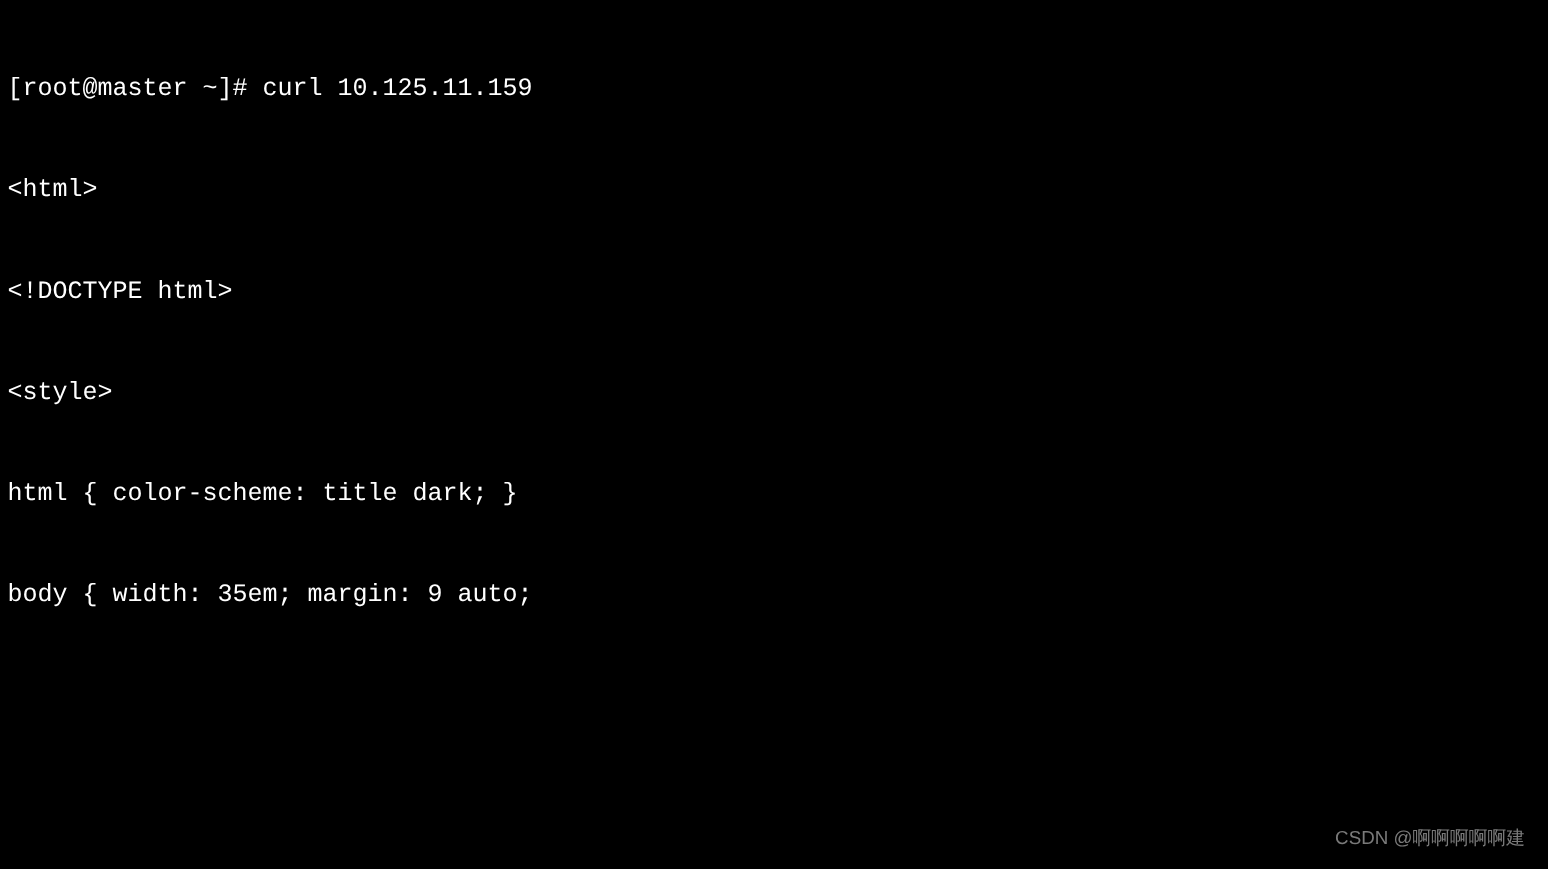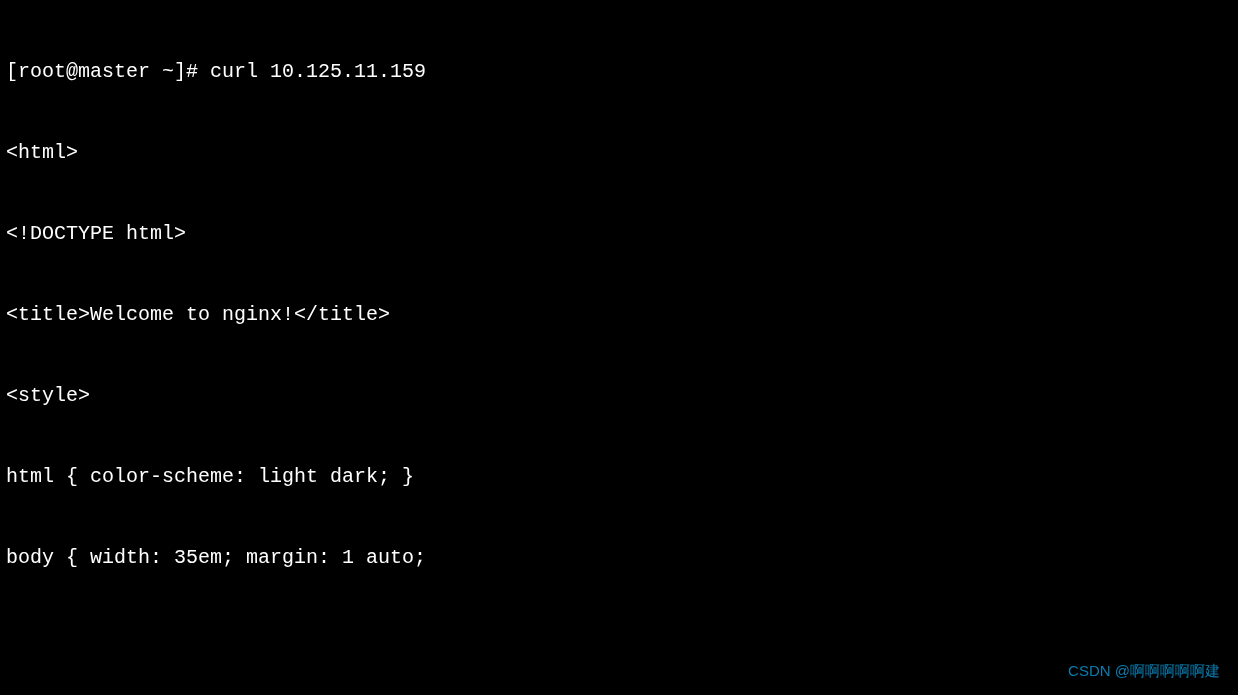--- a/index.html
+++ b/index.html
@@ -23,37 +23,36 @@
       white-space: pre-wrap;
       word-wrap: break-word;
     }
     .line {
       display: block;
     }
     .watermark {
       position: absolute;
       bottom: 14px;
       right: 18px;
-      color: #0ea5e9;
+      color: #a3a3a3;
       font-size: 15px;
       font-family: Arial, sans-serif;
       opacity: 0.75;
     }
   </style>
 </head>
 <body>
 
 <div class="terminal">
   <div class="line"><span>[root@master ~]# </span><span>curl 10.125.11.159</span></div>
   <div class="line">&lt;html&gt;</div>
   <div class="line">&lt;!DOCTYPE html&gt;</div>
-  <div class="line">&lt;title&gt;Welcome to nginx!&lt;/title&gt;</div>
   <div class="line">&lt;style&gt;</div>
-  <div class="line">html { color-scheme: light dark; }</div>
-  <div class="line">body { width: 35em; margin: 1 auto;</div>
+  <div class="line">html { color-scheme: title dark; }</div>
+  <div class="line">body { width: 35em; margin: 9 auto;</div>
   
   
   
   
   
   
   
   
   
   

